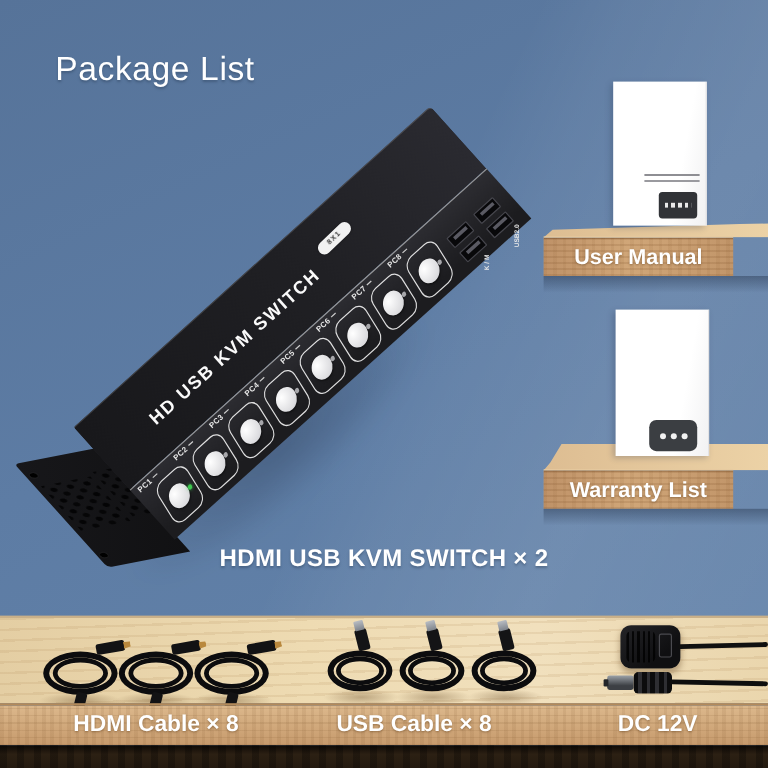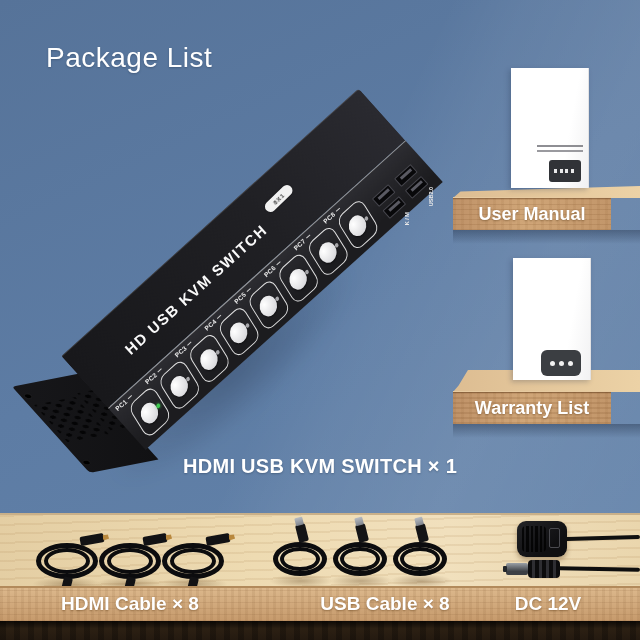--- a/index.html
+++ b/index.html
@@ -251,21 +251,21 @@
           <div class="usb-col">
             <div class="usb-port"></div>
             <div class="usb-port"></div>
             <span class="usb-label">USB2.0</span>
           </div>
         </div>
       </div>
     </div>
   </div>
 
-  <div class="caption">HDMI USB KVM SWITCH × 1</div>
+  <div class="caption">HDMI USB KVM SWITCH × 2</div>
 
   <div class="table-top">
 
     <div class="hdmi-cable cableshadow" style="left:36px; top:24px;">
       <div class="coil"></div>
         <div class="coil inner"></div>
       <div class="hdmi-plug-top"></div>
       <div class="hdmi-plug-bottom"></div>
     </div>
     <div class="hdmi-cable cableshadow" style="left:99px; top:24px;">
@@ -304,17 +304,17 @@
   </div>
   <div class="adapter-cord"></div>
   <div class="dc-plug">
     <div class="dc-barrel"></div>
     <div class="dc-body"></div>
   </div>
   <div class="dc-cord"></div>
 
   <div class="table-edge">
     <span class="edge-label" style="left:130px;">HDMI Cable × 8</span>
-    <span class="edge-label" style="left:345px;margin-left:40px;">USB Cable × 8</span>
+    <span class="edge-label" style="left:345px;">USB Cable × 8</span>
     <span class="edge-label" style="left:548px;">DC 12V</span>
   </div>
   <div class="floor"></div>
 </div>
 
 </body></html>

